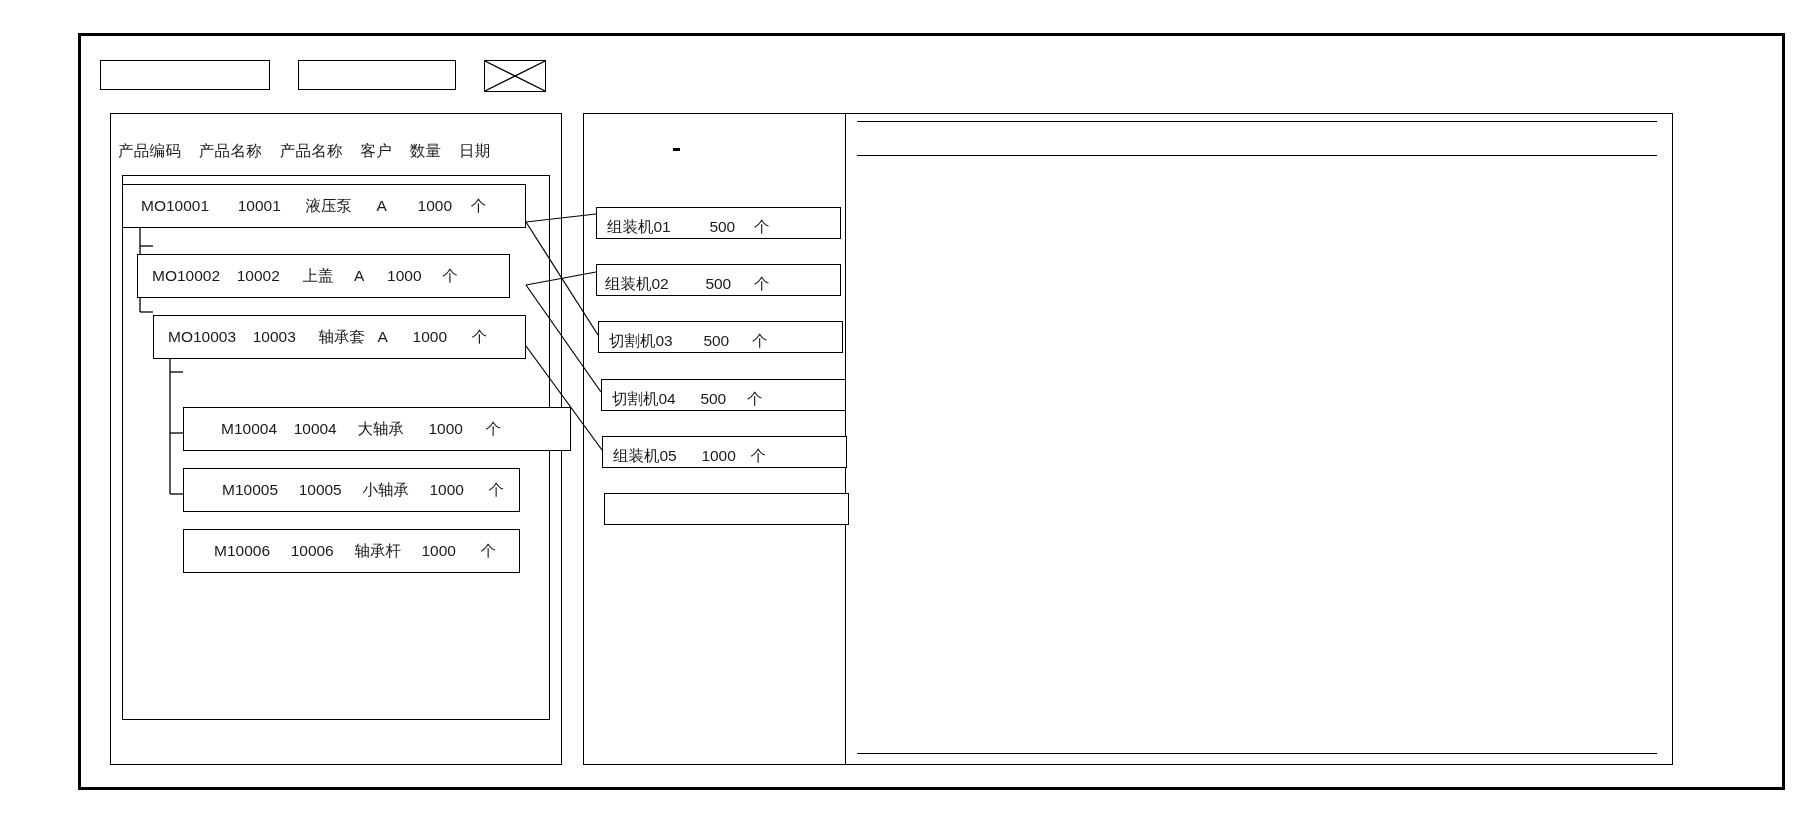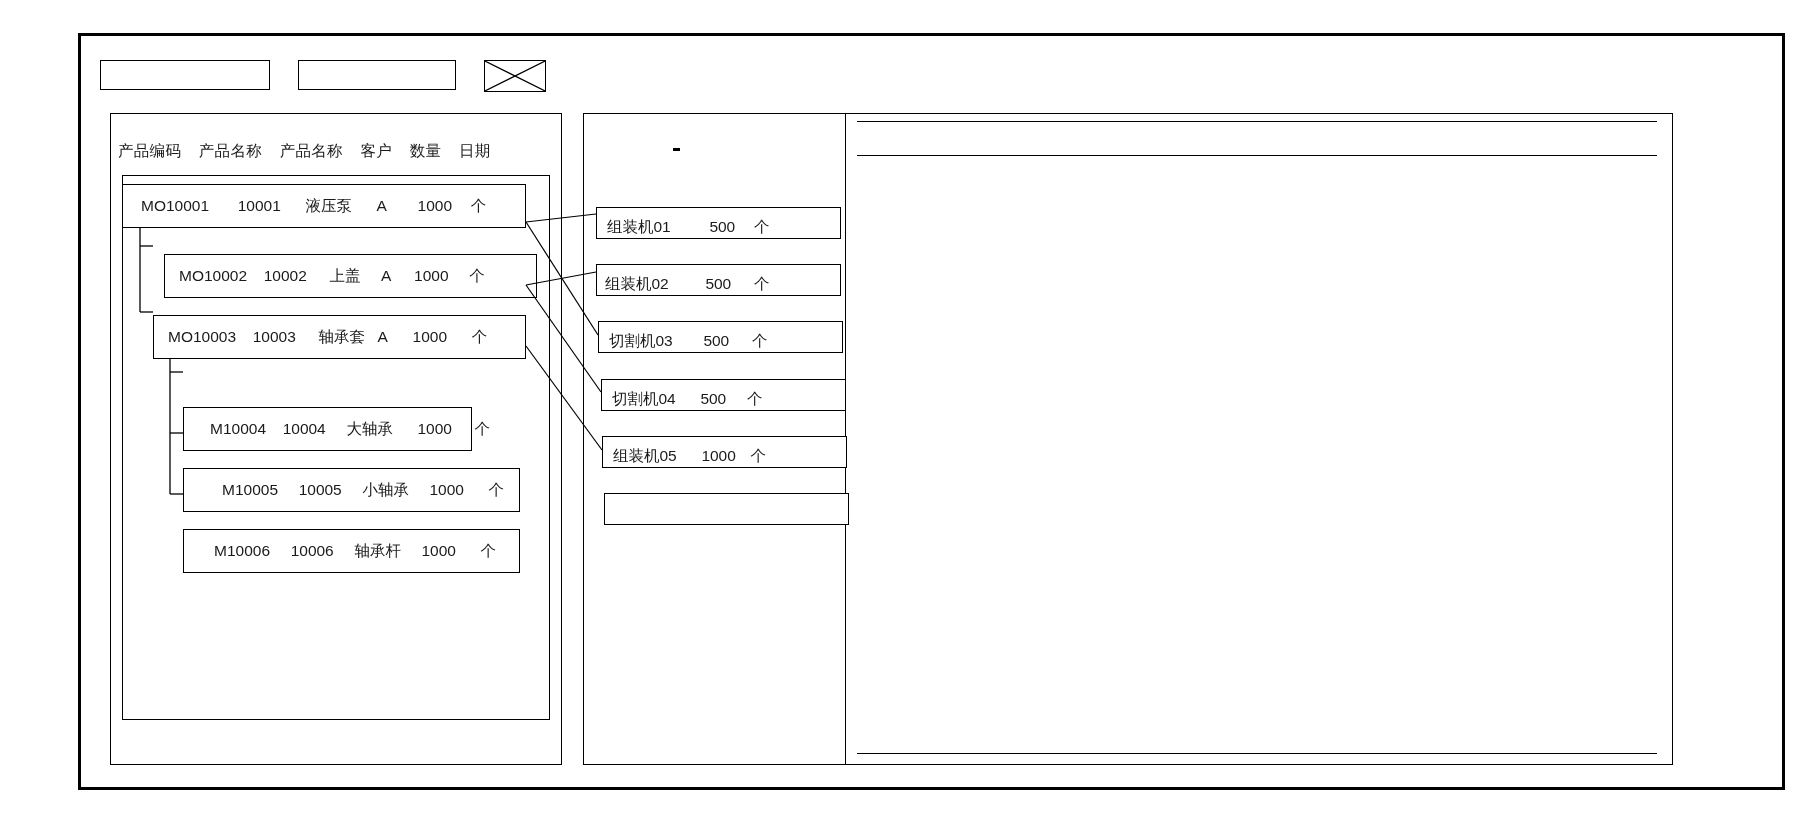--- a/index.html
+++ b/index.html
@@ -120,21 +120,21 @@
       <span>液压泵</span>
       <span style="width:16px"></span>
       <span>A</span>
       <span style="width:22px"></span>
       <span>1000</span>
       <span style="width:10px"></span>
       <span>个</span>
     </span>
   </div>
 
-  <div class="tree-item" id="ti1" style="left:164px;top:254px;width:373px;padding-left:14px;">
+  <div class="tree-item" id="ti1" style="left:137px;top:254px;width:373px;padding-left:14px;">
     <span class="cells">
       <span>MO10002</span>
       <span style="width:8px"></span>
       <span>10002</span>
       <span style="width:14px"></span>
       <span>上盖</span>
       <span style="width:12px"></span>
       <span>A</span>
       <span style="width:14px"></span>
       <span>1000</span>
@@ -152,21 +152,21 @@
       <span>轴承套</span>
       <span style="width:4px"></span>
       <span>A</span>
       <span style="width:16px"></span>
       <span>1000</span>
       <span style="width:16px"></span>
       <span>个</span>
     </span>
   </div>
 
-  <div class="tree-item" id="ti3" style="left:183px;top:407px;width:289px;padding-left:26px;">
+  <div class="tree-item" id="ti3" style="left:183px;top:407px;width:388px;padding-left:37px;">
     <span class="cells">
       <span>M10004</span>
       <span style="width:8px"></span>
       <span>10004</span>
       <span style="width:12px"></span>
       <span>大轴承</span>
       <span style="width:16px"></span>
       <span>1000</span>
       <span style="width:14px"></span>
       <span>个</span>

